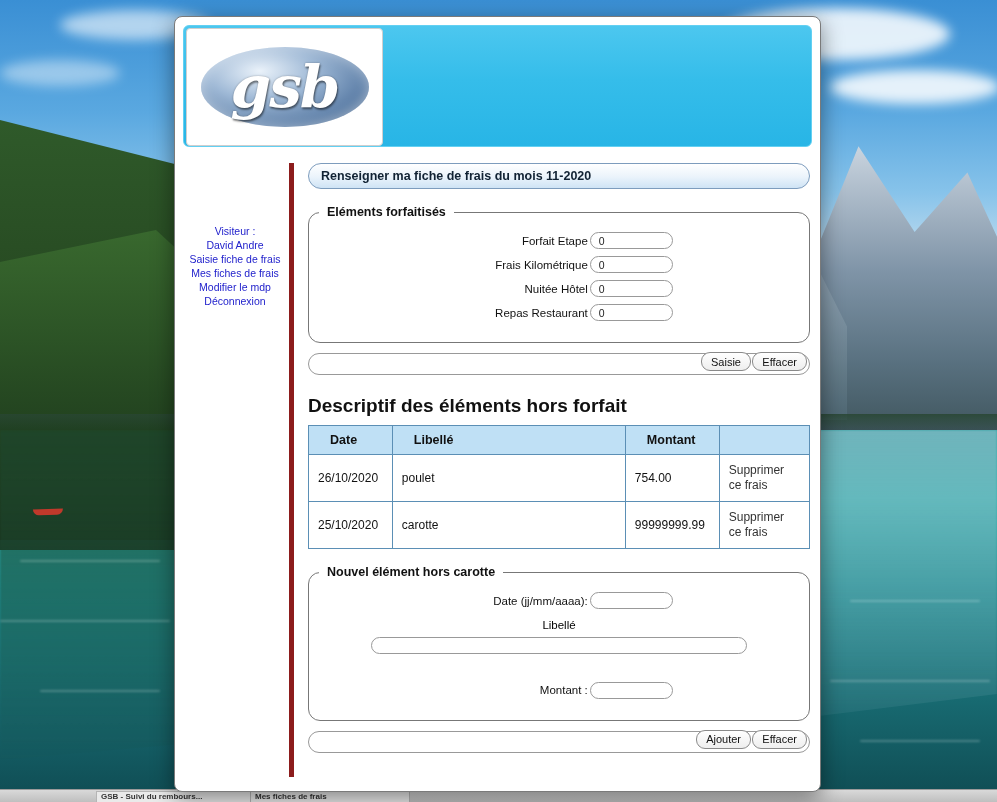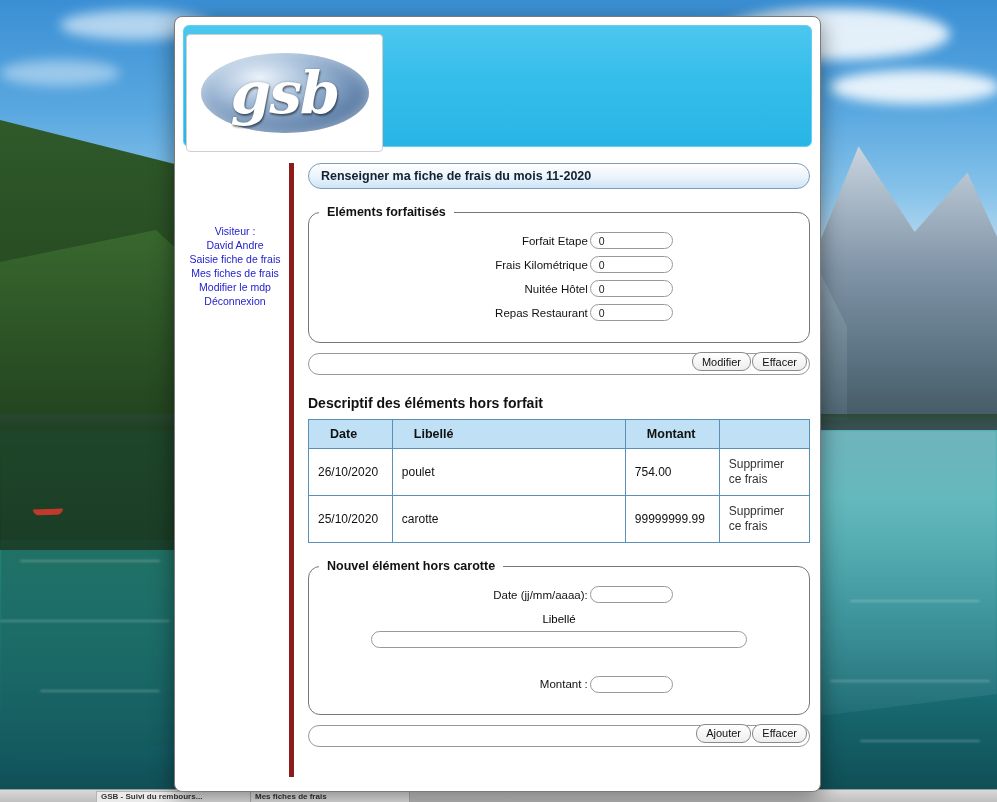--- a/index.html
+++ b/index.html
@@ -155,21 +155,21 @@
   #banner {
     position: relative;
     margin: 8px;
     height: 120px;
     background: linear-gradient(to bottom, #4cc7ef 0%, #35bdea 45%, #28b5e6 100%);
     border: 1px solid #63d0f2;
     border-radius: 6px;
   }
   #logo-box {
     position: absolute;
-    left: 2px; top: 8px;
+    left: 2px; top: 2px;
     width: 195px; height: 116px;
     background: #fff;
     border: 1px solid #cfcfcf;
     border-radius: 4px;
     overflow: hidden;
   }
   #logo-ellipse {
     position: absolute;
     left: 14px; top: 18px;
     width: 168px; height: 80px;
@@ -300,21 +300,21 @@
     border-radius: 9px;
     background: linear-gradient(to bottom, #ffffff, #eeeeee);
     font-size: 11px;
     color: #111;
     padding: 0 9px;
     cursor: pointer;
     font-family: "Liberation Sans", sans-serif;
   }
 
   h3.section-title {
-    font-size: 14px;
+    font-size: 19px;
     font-weight: bold;
     color: #111;
     margin: 20px 0 8px 0;
   }
 
   table.frais {
     border-collapse: collapse;
     width: 100%;
     font-size: 12px;
   }
@@ -417,21 +417,21 @@
           <div class="lbl">Nuitée Hôtel</div>
           <input class="txt small" type="text" value="0" style="">
         </div>
         <div class="field-row">
           <div class="lbl">Repas Restaurant</div>
           <input class="txt small" type="text" value="0" style="">
         </div>
       </fieldset>
 
       <div class="btn-bar">
-        <button class="btn" style="right:58px;">Modifier</button>
+        <button class="btn" style="right:58px;">Saisie</button>
         <button class="btn" style="right:2px;">Effacer</button>
       </div>
 
       <h3 class="section-title">Descriptif des éléments hors forfait</h3>
 
       <table class="frais">
         <colgroup>
             <col class="c-date">
             <col class="c-lib">
             <col class="c-mnt">

